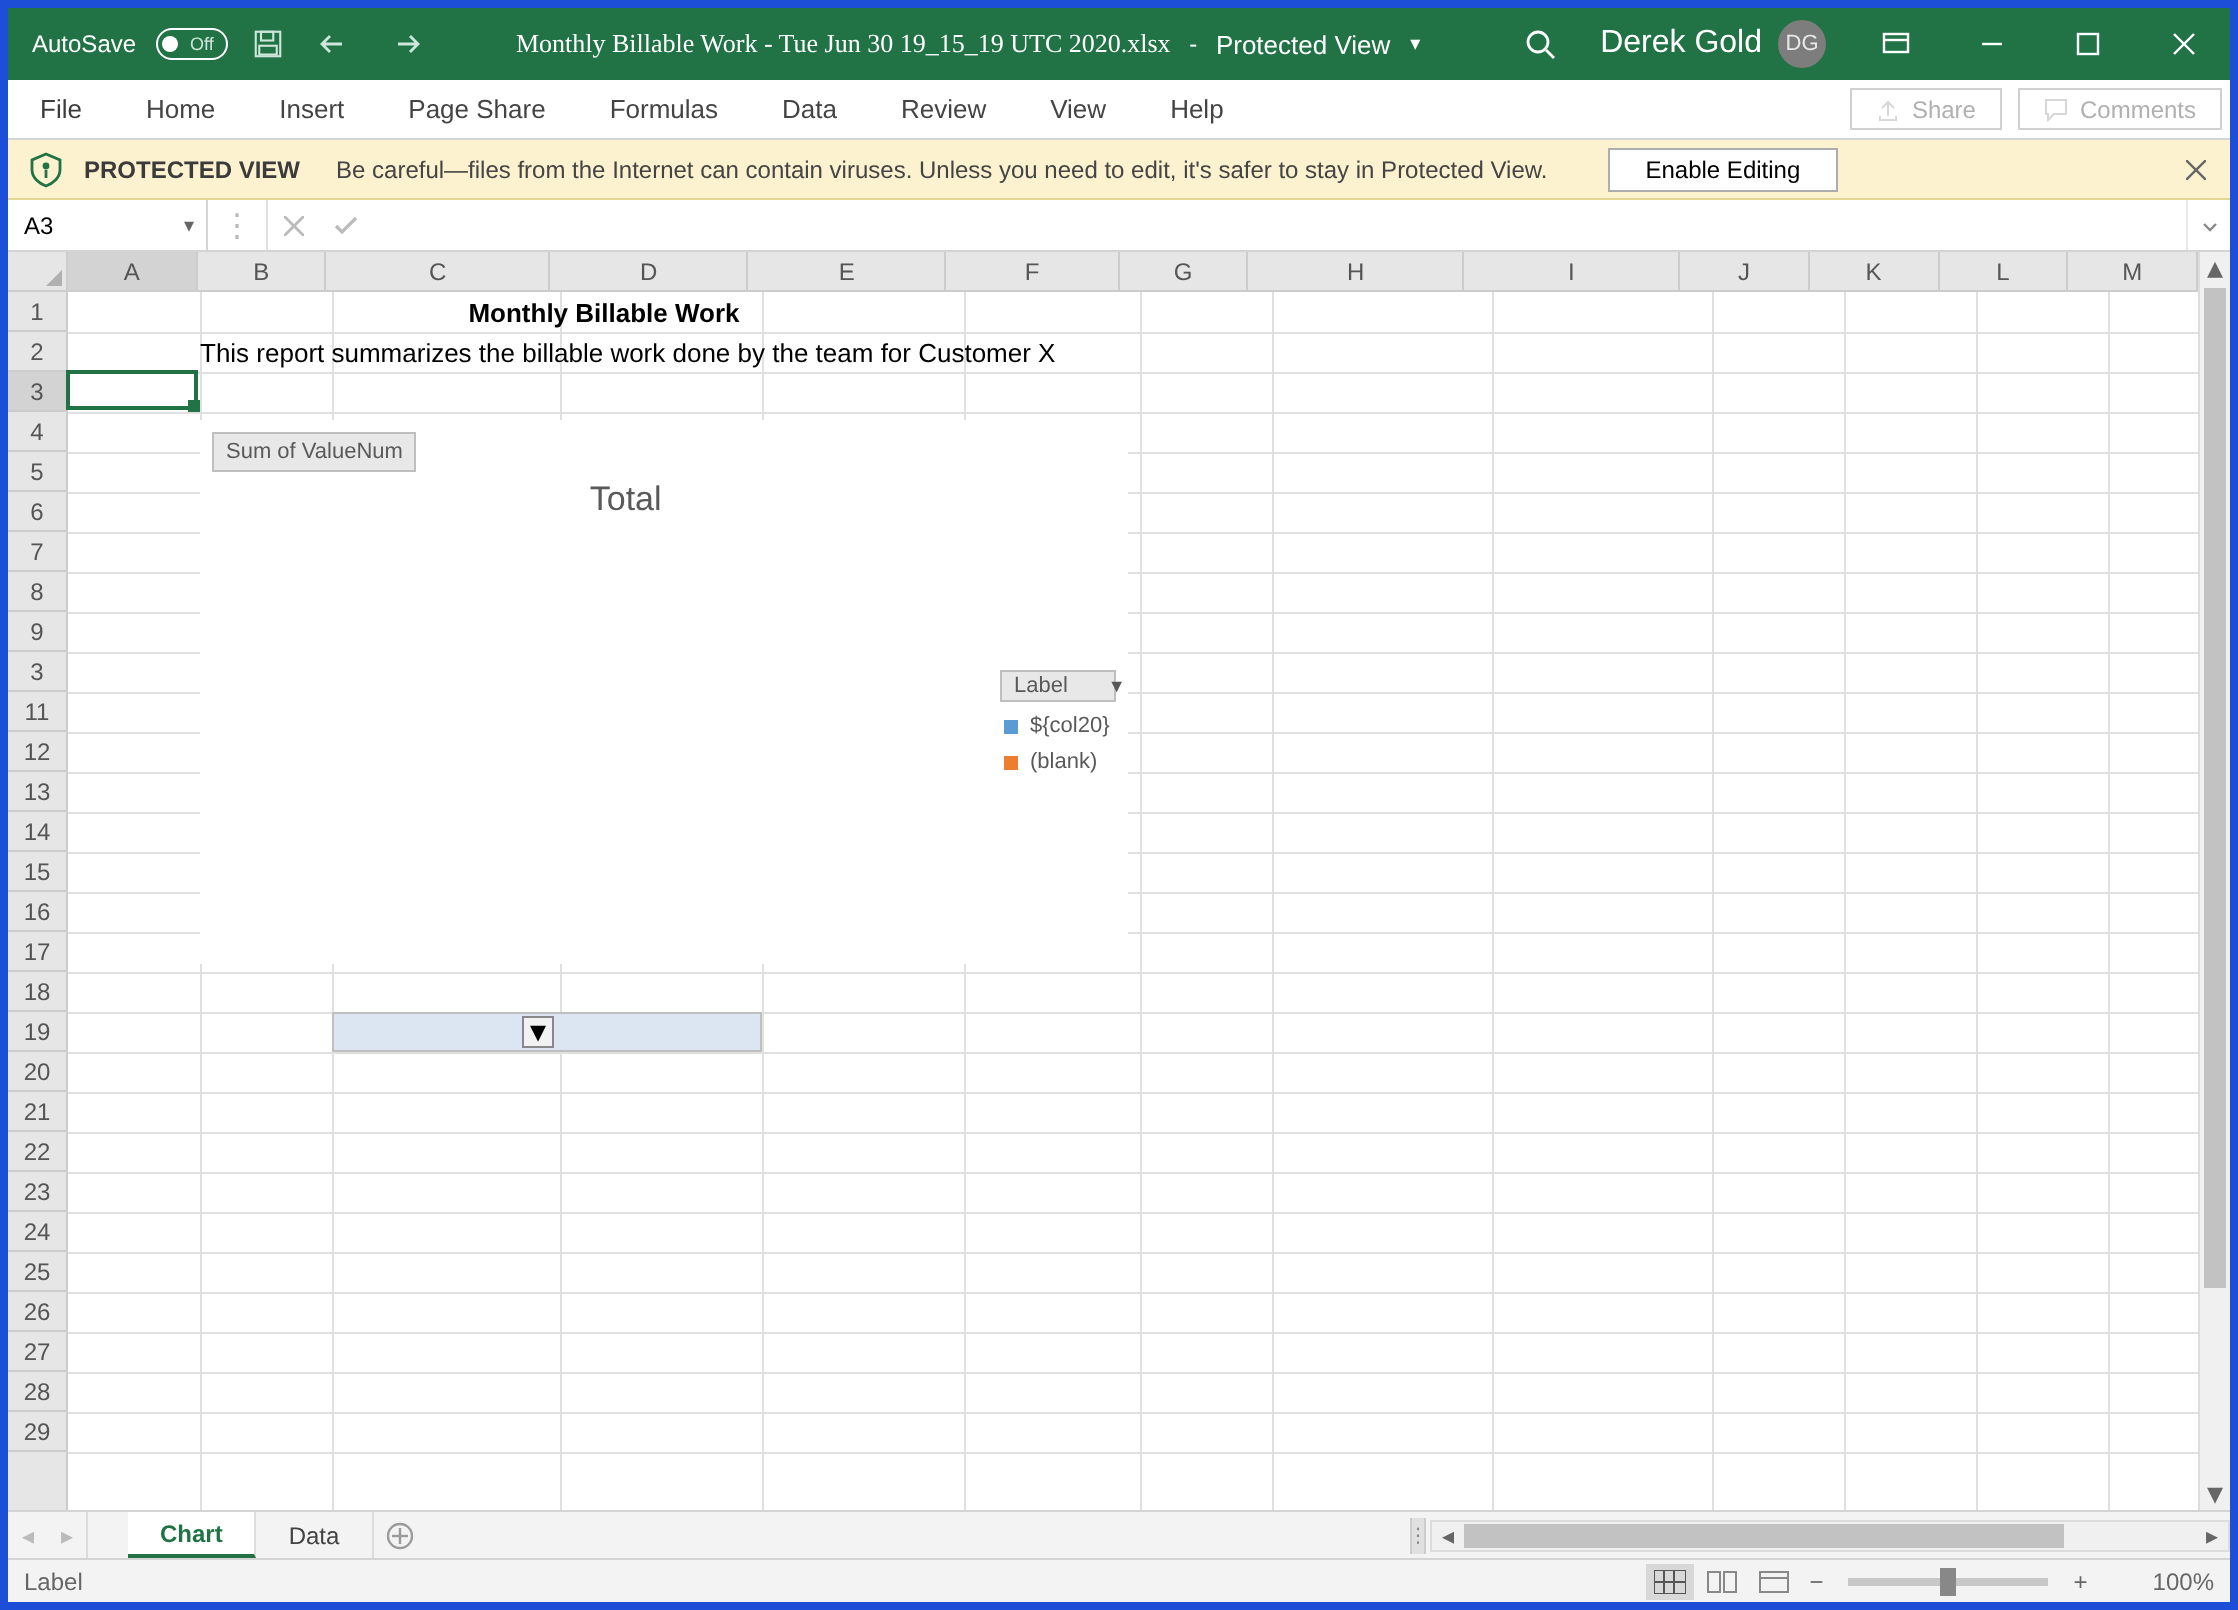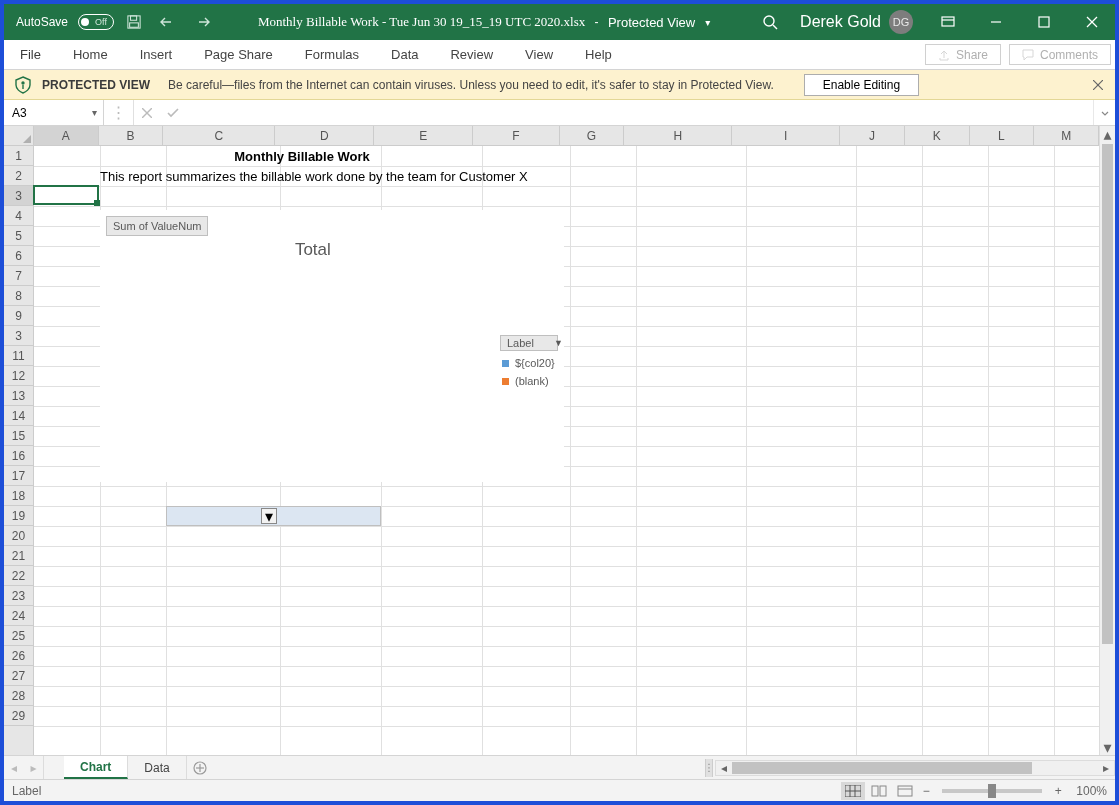--- a/index.html
+++ b/index.html
@@ -424,16 +424,16 @@
       <svg width="16" height="12" viewBox="0 0 16 12" fill="none" stroke="#888" stroke-width="1">
           <rect x="1" y="1" width="14" height="10"></rect>
           <line x1="1" y1="4" x2="15" y2="4"></line>
         </svg>
     </div>
     <span class="zoom-btn">−</span>
     <div class="zoom-slider">
         <div class="knob"></div>
       </div>
     <span class="zoom-btn">+</span>
-    <span style="margin-left:10px;">100%</span>
+    <span style="margin-left:28px;">100%</span>
   </div>
 
 </div>
 
 </body></html>

